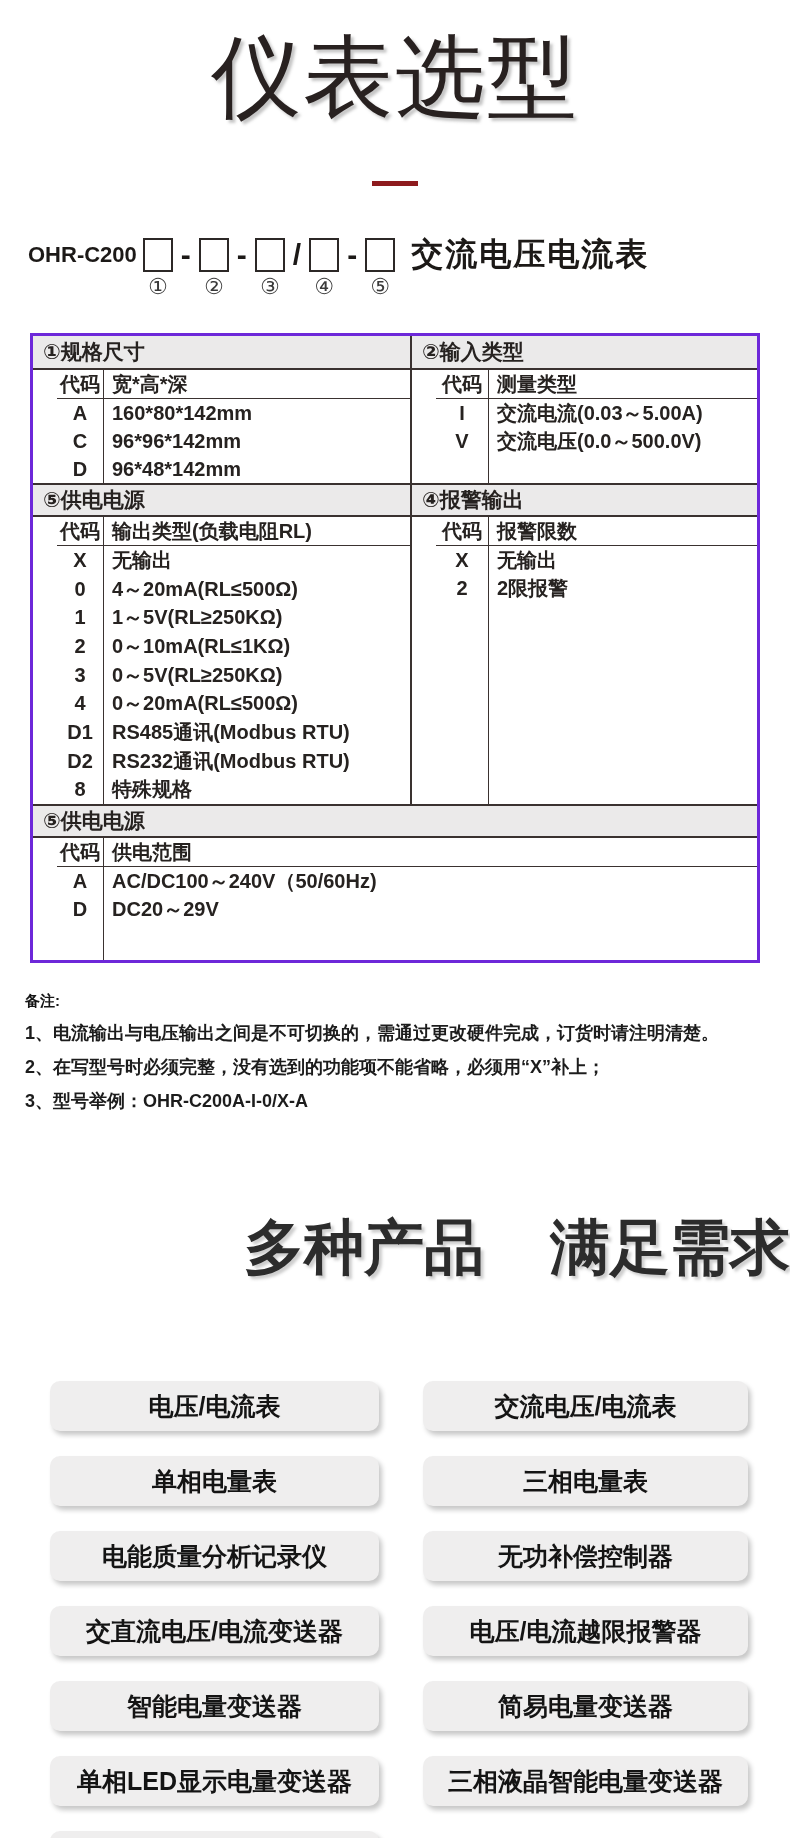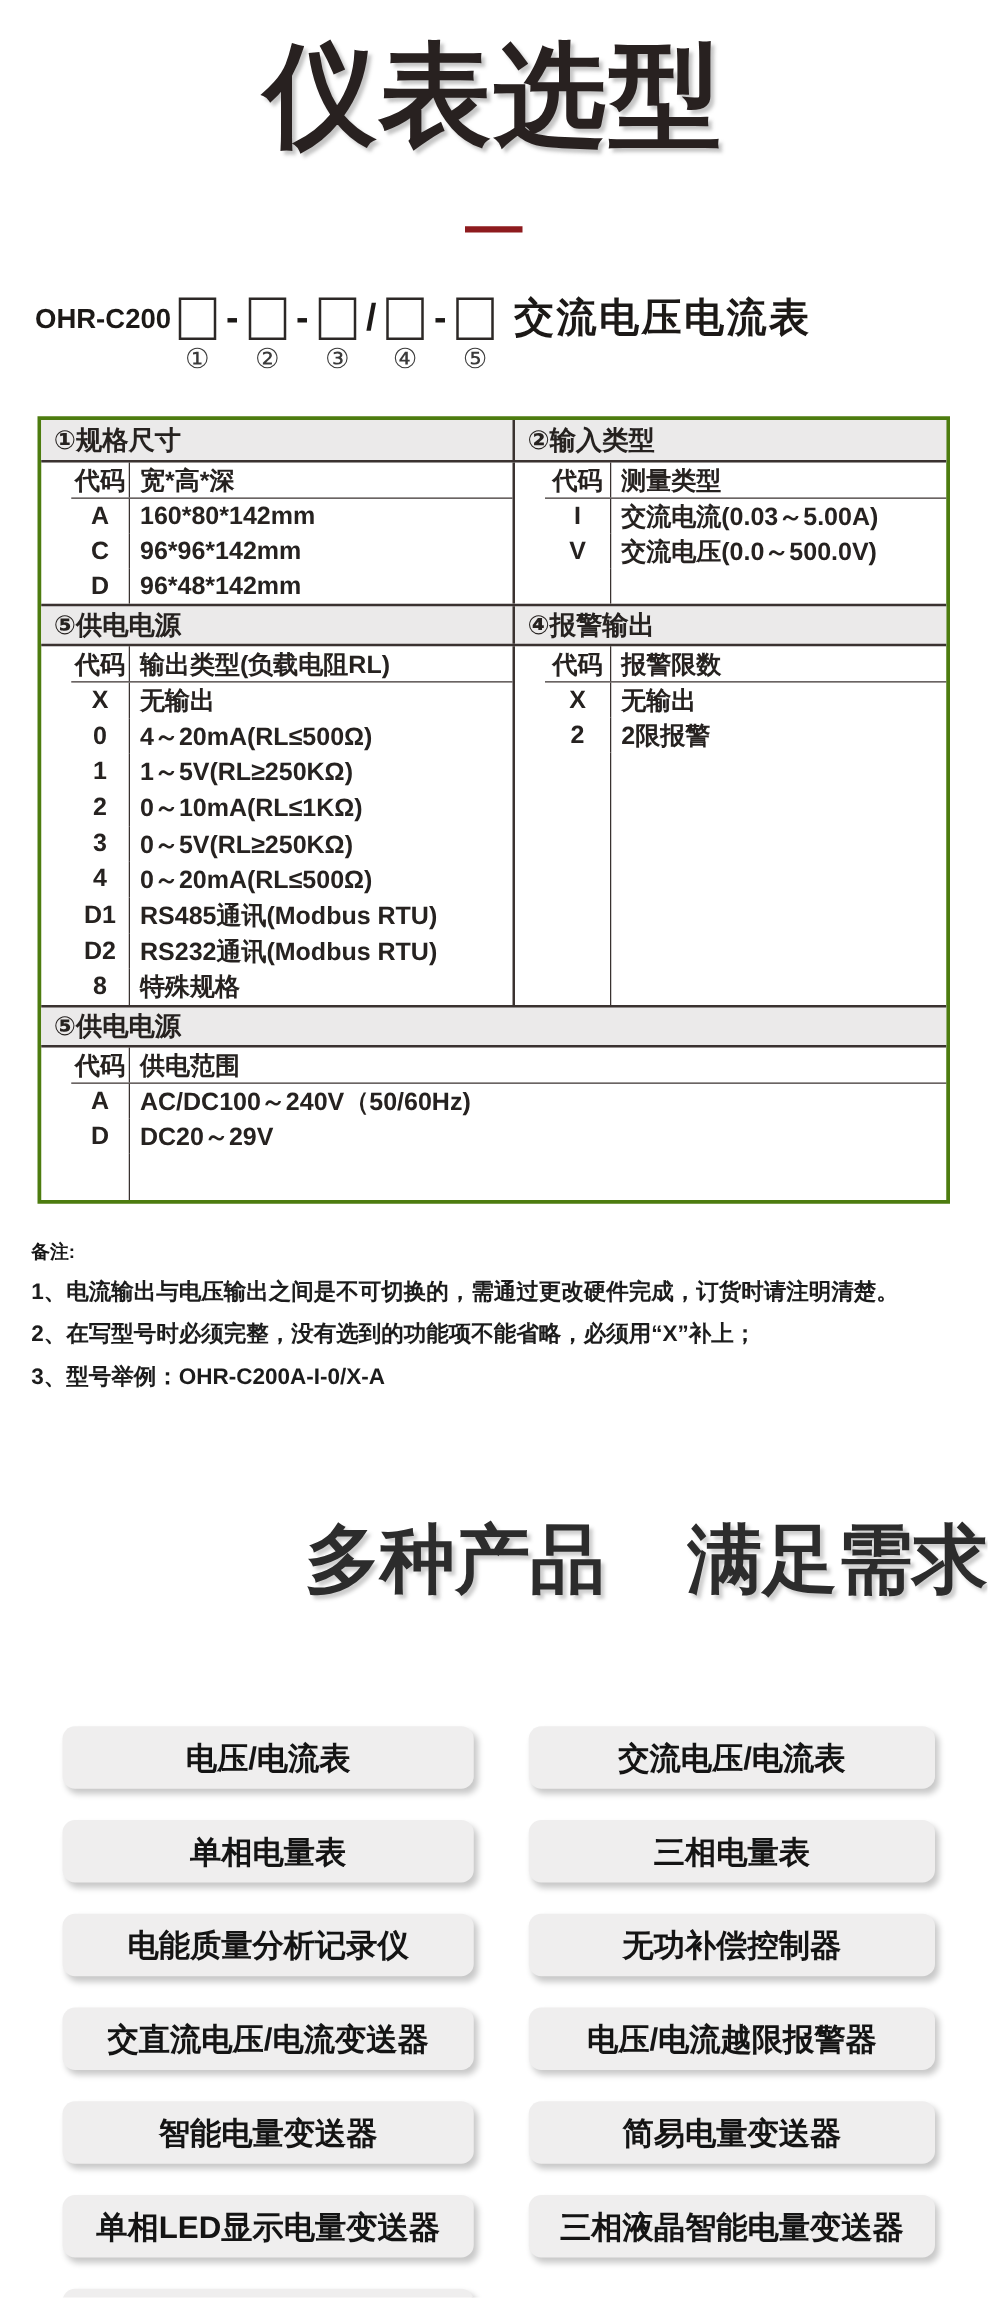--- a/index.html
+++ b/index.html
@@ -3,35 +3,35 @@
 <meta charset="utf-8">
 <style>
   html,body{margin:0;padding:0;}
   body{
     width:790px;height:1838px;position:relative;background:#ffffff;
     font-family:"Liberation Sans","DejaVu Sans",sans-serif;color:#262220;overflow:hidden;
   }
   
   .main-title{
     position:absolute;top:30px;left:0;width:790px;margin:0;text-align:center;
-    font-size:90px;line-height:1.05;font-weight:700;color:#282120;letter-spacing:2px;
+    font-size:90px;line-height:1.05;font-weight:400;color:#282120;letter-spacing:2px;
     text-shadow:3px 3px 3px rgba(90,90,90,0.35);
   }
   .red-dash{position:absolute;top:181px;left:50%;margin-left:-23px;width:46px;height:5px;background:#8e1b1e;}
   
   .model-line{position:absolute;left:28px;top:233px;display:flex;align-items:center;white-space:nowrap;}
   .model-prefix{font-size:22px;font-weight:700;color:#1c1917;}
   .slot{position:relative;display:inline-block;width:26px;height:30px;border:2.5px solid #2c2826;margin:0 6px;}
   .marker{position:absolute;left:50%;top:34px;transform:translateX(-50%);font-size:22px;font-weight:400;color:#3a3a3a;}
   .sep{font-size:30px;font-weight:700;margin:0 2px;color:#1c1917;}
   .model-suffix{font-size:32px;font-weight:700;margin-left:10px;letter-spacing:2px;color:#1c1917;}
   
   .sel-table{
     position:absolute;left:30px;top:333px;width:730px;height:630px;box-sizing:border-box;
-    border:3px solid #4d7c0f;background:#fff;display:flex;flex-direction:column;
+    border:3px solid #6d28d9;background:#fff;display:flex;flex-direction:column;
   }
   .band{display:flex;background:#ebeaea;border-bottom:2px solid #3a3230;flex:0 0 34px;box-sizing:border-box;}
   .band.topline{border-top:2px solid #3a3230;}
   .band-cell{display:flex;align-items:center;padding-left:10px;font-size:21px;font-weight:700;color:#262220;box-sizing:border-box;}
   .band-cell.left{width:379px;border-right:2.5px solid #3a3230;}
   .band-cell.right{flex:1;}
   .band-cell.full{flex:1;}
   .area{display:flex;box-sizing:border-box;}
   .a1{flex:0 0 113px;}
   .a2{flex:0 0 287px;}

